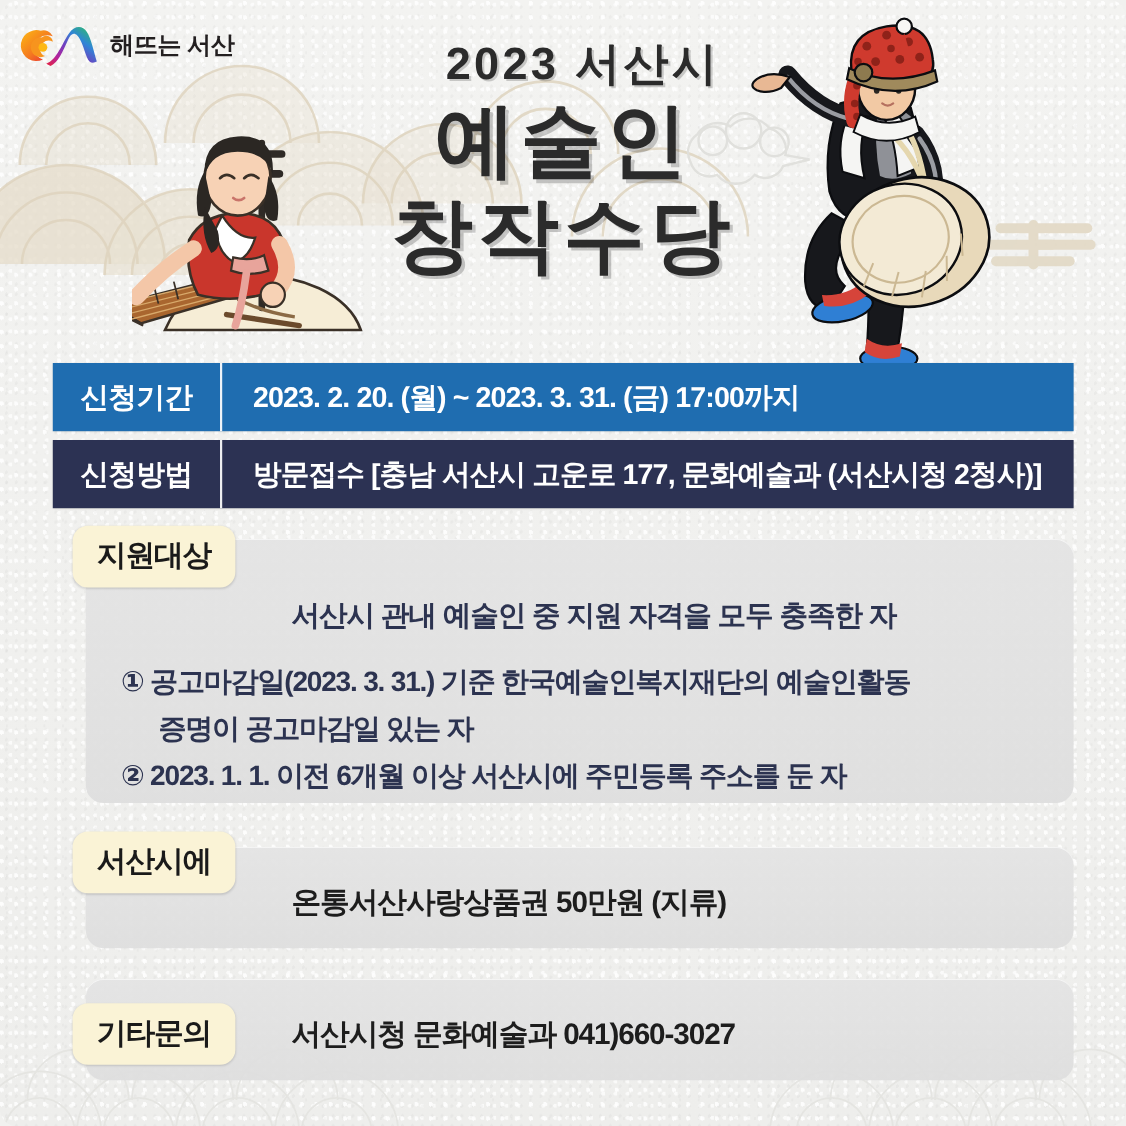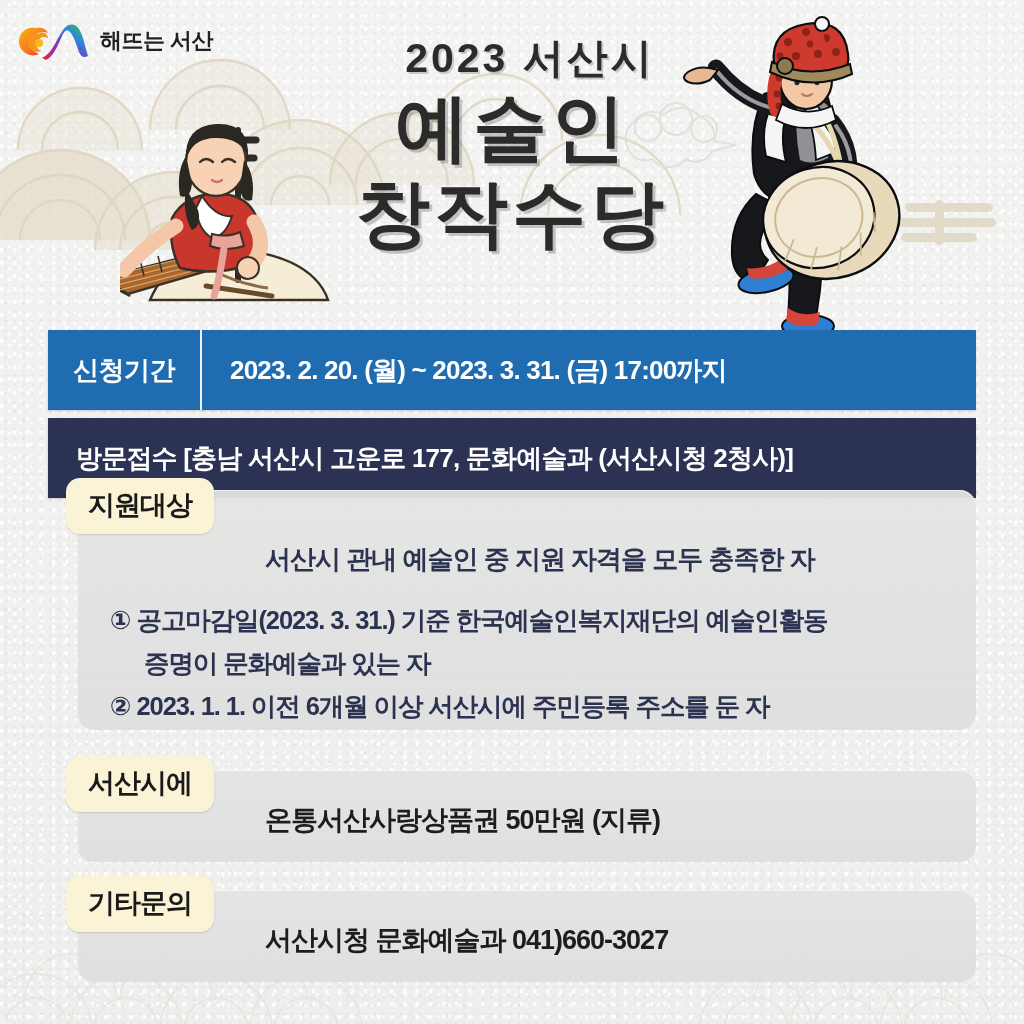--- a/index.html
+++ b/index.html
@@ -36,21 +36,21 @@
     padding-left:36px;
   }
   .t-big{
     font-size:74px;font-weight:bold;color:#2b2b2b;letter-spacing:4px;
     line-height:1.16;margin:0;
     text-shadow:3px 3px 0 rgba(0,0,0,.20);
   }
 
   
   .info-table{position:absolute;left:48px;top:330px;width:928px;}
-  .info-row{display:flex;height:80px;margin-bottom:8px;box-shadow:0 1px 2px rgba(0,0,0,.18);}
+  .info-row{display:flex;height:62px;margin-bottom:8px;box-shadow:0 1px 2px rgba(0,0,0,.18);}
   .info-row.r1{background:#1f6db0;}
   .info-row.r2{background:#2c3253;}
   .info-label{
     width:152px;min-width:152px;display:flex;align-items:center;justify-content:center;
     color:#ffffff;font-size:26px;font-weight:bold;letter-spacing:-.5px;
     border-right:2px solid rgba(255,255,255,.92);
   }
   .info-value{
     flex:1;display:flex;align-items:center;padding-left:28px;
     color:#ffffff;font-size:26px;font-weight:bold;letter-spacing:-.8px;white-space:nowrap;
@@ -332,47 +332,48 @@
   </svg>
 
   <div class="info-table">
 
     <div class="info-row r1">
       <div class="info-label">신청기간</div>
       <div class="info-value">2023. 2. 20. (월) ~ 2023. 3. 31. (금) 17:00까지</div>
     </div>
 
     <div class="info-row r2">
+      <div class="info-label">신청방법</div>
       <div class="info-value">방문접수  [충남 서산시 고운로 177, 문화예술과 (서산시청 2청사)]</div>
     </div>
 
   </div>
 
   <div class="section">
     <div class="sec-box" style="left:78px;top:490px;width:898px;height:240px;"></div>
     <div class="pill" style="left:66px;top:478px;">지원대상</div>
     <div class="sec-text" style="left:265px;top:506px;">
       <div class="lead">서산시 관내 예술인 중 지원 자격을 모두 충족한 자</div>
     </div>
     <div class="sec-text" style="left:110px;top:572px;margin-top:27px;">
       <div class="bullet">① 공고마감일(2023. 3. 31.) 기준 한국예술인복지재단의 예술인활동</div>
-      <div class="bullet indent">증명이 문화예술과 있는 자</div>
+      <div class="bullet indent">증명이 공고마감일 있는 자</div>
       <div class="bullet">② 2023. 1. 1. 이전 6개월 이상 서산시에 주민등록 주소를 둔 자</div>
     </div>
   </div>
 
   <div class="section">
     <div class="sec-box" style="left:78px;top:770px;width:898px;height:92px;"></div>
     <div class="pill" style="left:66px;top:756px;">서산시에</div>
     <div class="sec-text" style="left:265px;top:802px;">
       <div class="plain">온통서산사랑상품권 50만원 (지류)</div>
     </div>
   </div>
 
   <div class="section">
     <div class="sec-box" style="left:78px;top:890px;width:898px;height:92px;"></div>
-    <div class="pill" style="left:66px;top:876px;">기타문의</div>
+    <div class="pill" style="left:66px;top:912px;">기타문의</div>
     <div class="sec-text" style="left:265px;top:922px;">
       <div class="plain">서산시청 문화예술과  041)660-3027</div>
     </div>
   </div>
 
 </div>
 
 </body></html>

